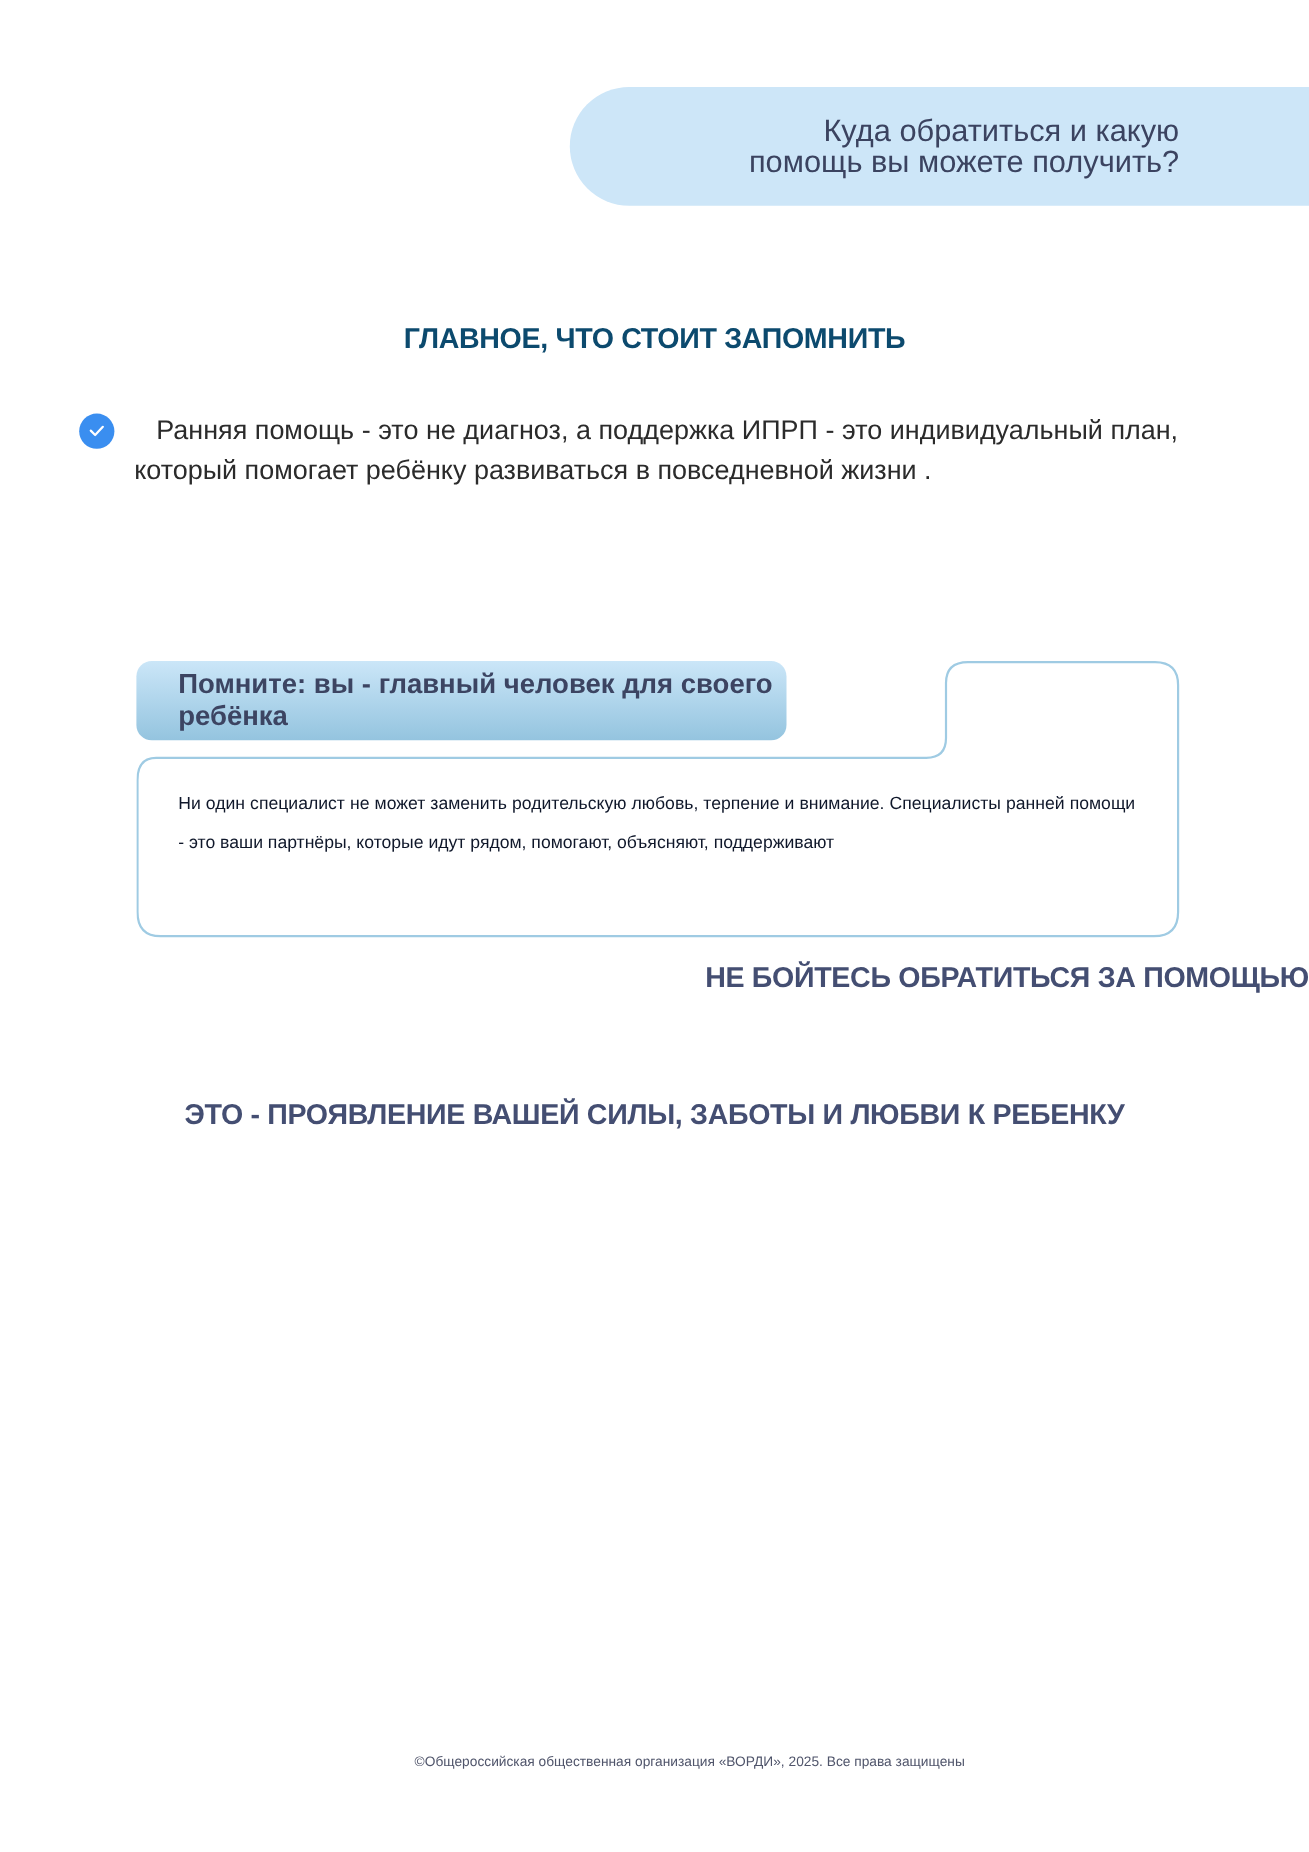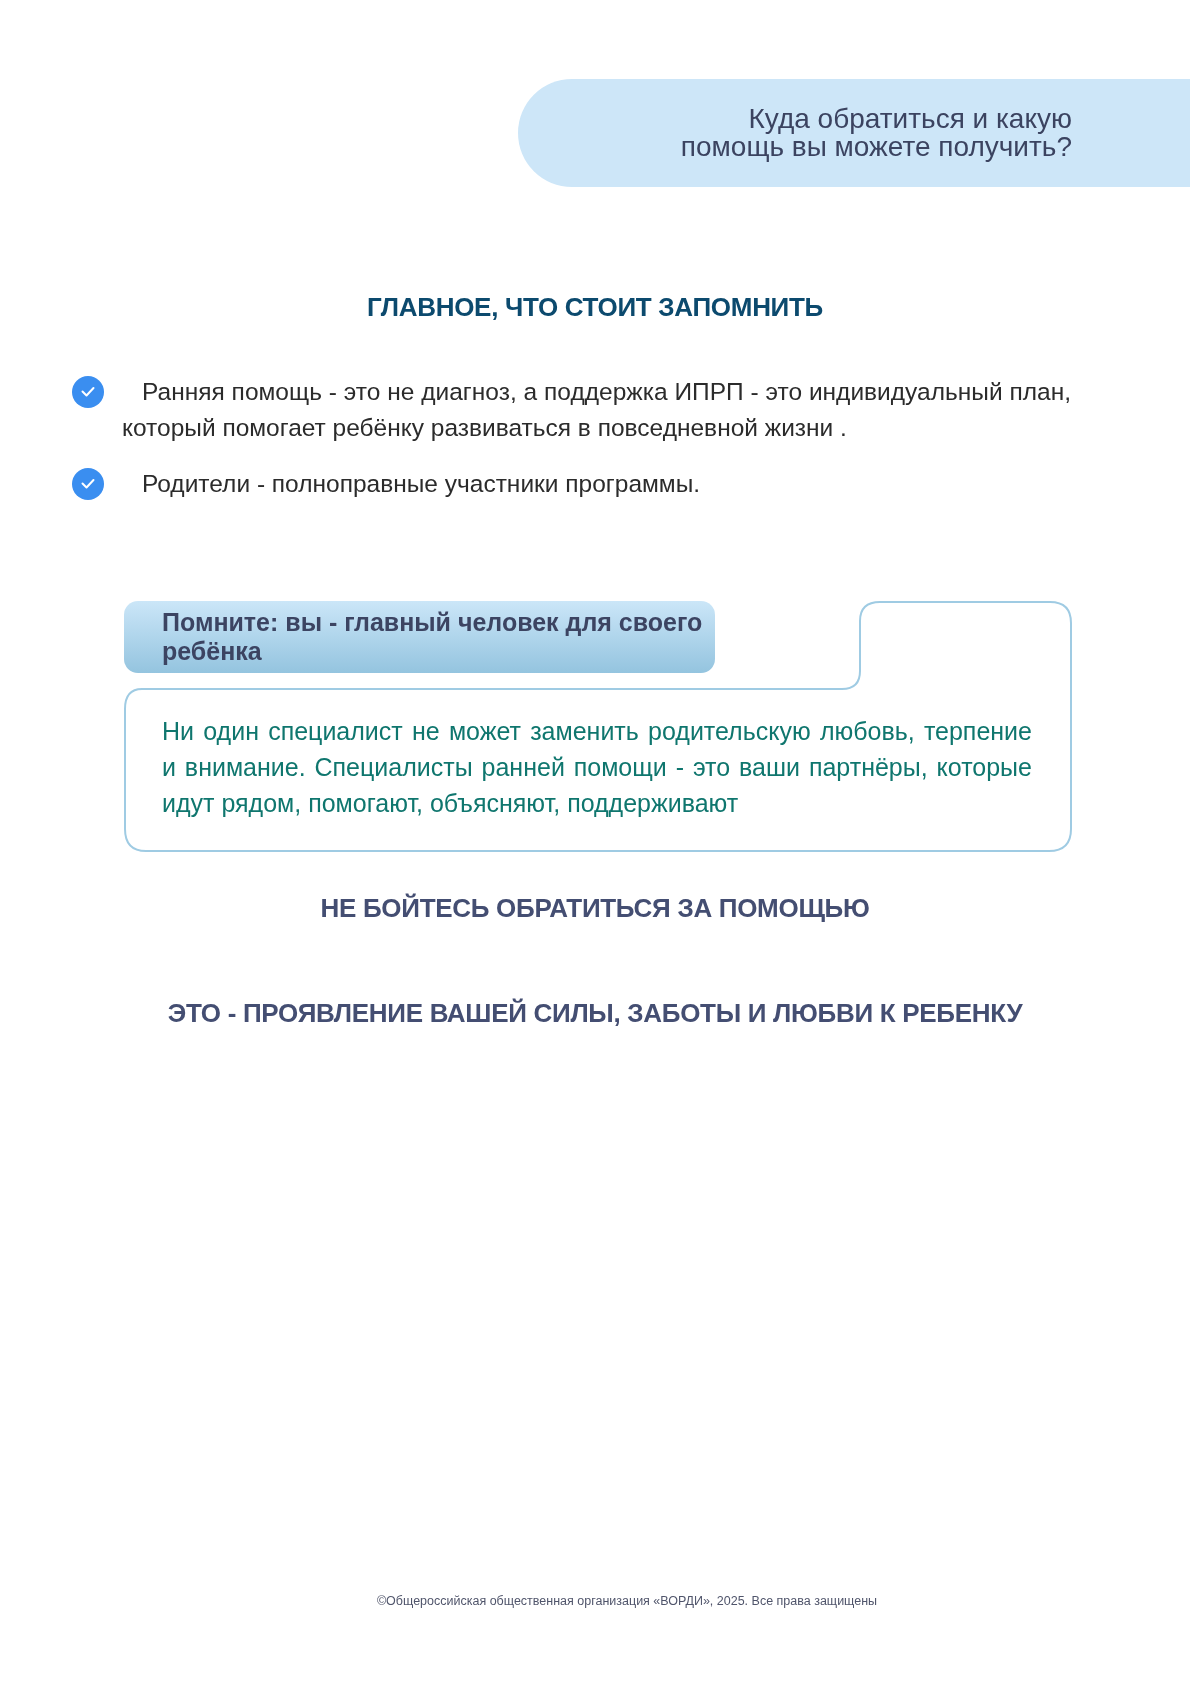--- a/index.html
+++ b/index.html
@@ -21,26 +21,26 @@
   .check { position: absolute; left: 0; top: 2px; width: 32px; height: 32px; border-radius: 50%;
            background: #3a8ef0; }
   .check svg { position: absolute; left: 9px; top: 10px; }
 
   .callout { position: absolute; left: 124px; top: 601px; width: 948px; height: 250px; }
   .callout svg.frame { position: absolute; left: 0; top: 0; }
   .callout-head { position: absolute; left: 0; top: 0; width: 591px; height: 72px;
                   border-radius: 14px; background: linear-gradient(#cbe6f8, #94c4df);
                   display: flex; align-items: center; }
   .callout-head span { padding-left: 38px; font-size: 25px; font-weight: bold; color: #3c4462; }
-  .callout-body { position: absolute; left: 38px; top: 112px; width: 870px; font-size: 25px;
-                  line-height: 36px; text-align: justify; color: #0f766e; }
+  .callout-body { position: absolute; left: 38px; top: 112px; width: 870px; font-size: 16px;
+                  line-height: 36px; text-align: justify; color: #0f172a; }
 
   .cta { position: absolute; left: 0; width: 1190px; text-align: center; font-size: 26px;
          font-weight: bold; color: #444e72; letter-spacing: -0.3px; }
-  .cta1 { top: 893px; }
+  .cta1 { top: 873px; text-align: right; }
   .cta2 { top: 998px; }
 
   .footer { position: absolute; left: 0; width: 1190px; top: 1594px; text-align: center;
             font-size: 12.5px; color: #50556b; margin-left: 32px; }
 </style>
 </head>
 <body>
 
 <div class="top-pill">
   <div class="top-pill-text">
@@ -53,28 +53,20 @@
 
 <ul class="bullets">
   <li class="bullet">
     <span class="check">
       <svg width="14" height="12" viewBox="0 0 14 12">
           <path d="M1.5 5.5 L5.5 9.5 L12.5 2" fill="none" stroke="#ffffff" stroke-width="2" stroke-linecap="round" stroke-linejoin="round"></path>
         </svg>
     </span>
     <span class="txt" style="margin-left:-50px; padding-left:50px; text-indent:20px;">Ранняя помощь - это не диагноз, а поддержка ИПРП - это индивидуальный план, который помогает ребёнку развиваться в повседневной жизни .</span>
   </li>
-  <li class="bullet">
-    <span class="check">
-      <svg width="14" height="12" viewBox="0 0 14 12">
-          <path d="M1.5 5.5 L5.5 9.5 L12.5 2" fill="none" stroke="#ffffff" stroke-width="2" stroke-linecap="round" stroke-linejoin="round"></path>
-        </svg>
-    </span>
-    <span class="txt">Родители - полноправные участники программы.</span>
-  </li>
 </ul>
 
 <div class="callout">
   <svg class="frame" width="950" height="252" viewBox="0 0 950 252">
     <path d="M 18 88 L 718 88 Q 736 88 736 70 L 736 20 Q 736 1 756 1 L 926 1 Q 947 1 947 22 L 947 228 Q 947 250 925 250 L 22 250 Q 1 250 1 228 L 1 108 Q 1 88 18 88 Z" fill="#ffffff" stroke="#9fcbe3" stroke-width="2"></path>
   </svg>
   <div class="callout-head">
     <span>Помните: вы - главный человек для своего ребёнка</span>
   </div>
   <div class="callout-body">Ни один специалист не может заменить родительскую любовь, терпение и внимание. Специалисты ранней помощи - это ваши партнёры, которые идут рядом, помогают, объясняют, поддерживают</div>

